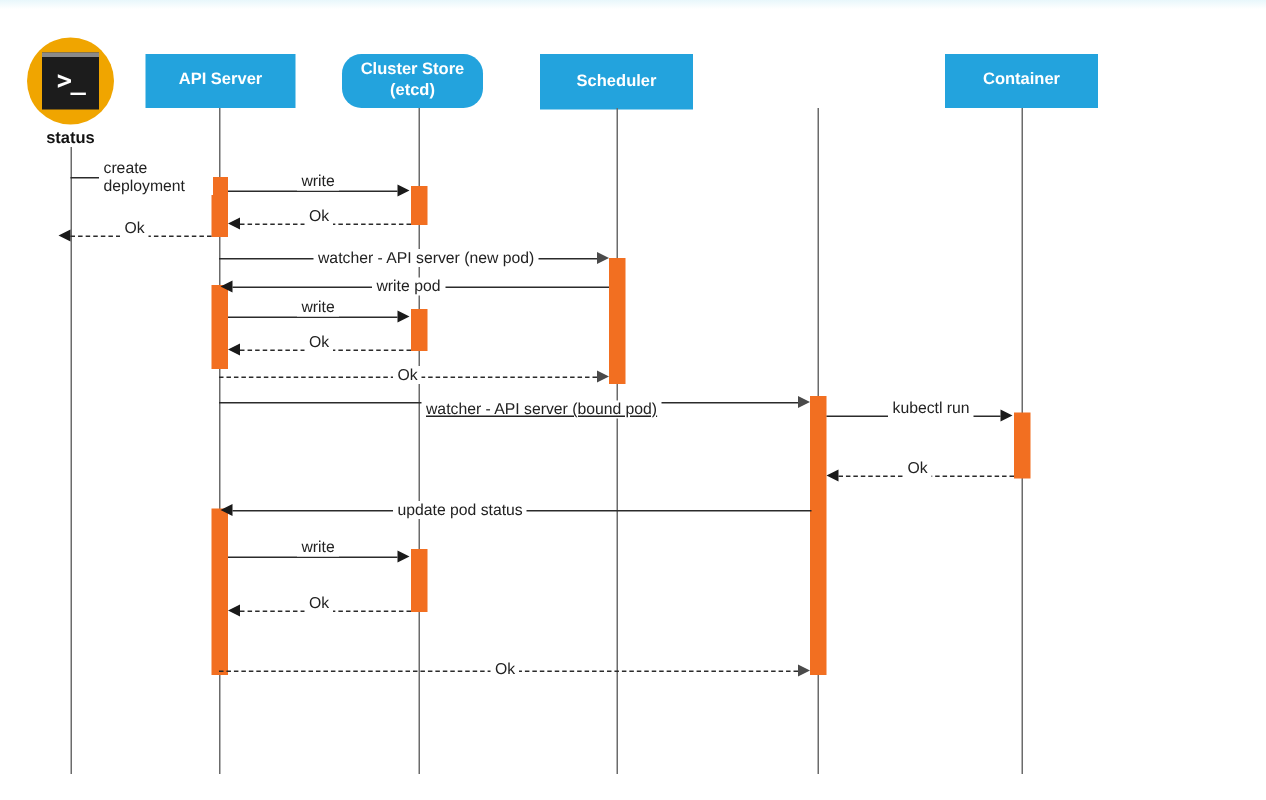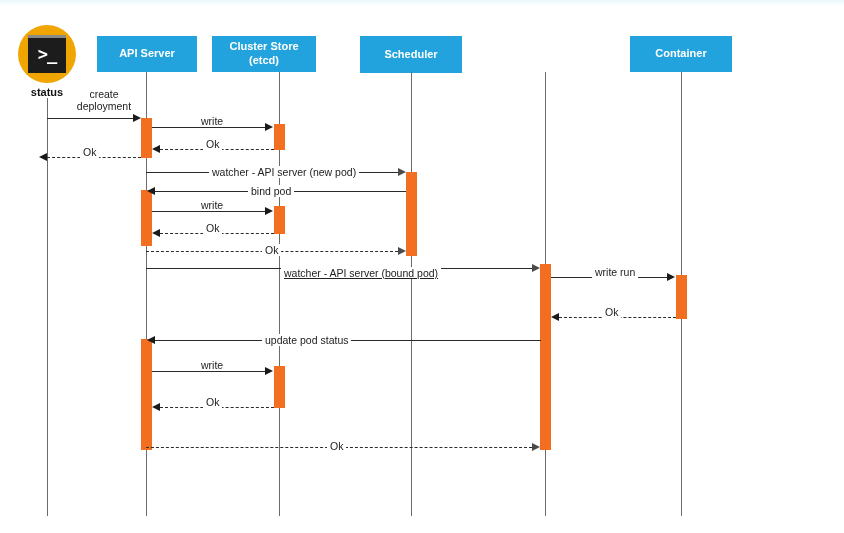--- a/index.html
+++ b/index.html
@@ -147,21 +147,21 @@
     <div class="actor-circle">
       <div class="actor-term">&gt;_</div>
     </div>
     <div class="actor-label">status</div>
   </div>
 
   <div class="participant" style="left:97px; top:36px; width:100px; height:36px;">
     <span>API Server</span>
   </div>
 
-  <div class="participant" style="left:212px; top:36px; width:104px; height:36px;">
+  <div class="participant" style="left:228px; top:36px; width:94px; height:36px;border-radius:13px;">
     <span>
       <span>Cluster Store</span><br>
       <span>(etcd)</span>
     </span>
   </div>
 
   <div class="participant" style="left:360px; top:36px; width:102px; height:37px;">
     <span>Scheduler</span>
   </div>
 
@@ -185,21 +185,21 @@
   <div class="activation" style="left:274px; top:206px; height:28px;"></div>
 
   <div class="activation" style="left:540px; top:264px; height:186px;"></div>
   <div class="activation" style="left:676px; top:275px; height:44px;"></div>
 
   <div class="activation" style="left:141px; top:339px; height:111px;"></div>
   <div class="activation" style="left:274px; top:366px; height:42px;"></div>
 
   <div class="msg-line" style="left:47px; top:118px; width:86px;"></div>
   <div class="arrowhead right" style="left:133px; top:114px;"></div>
-  <div class="msg-label two-line" style="left:66px; top:88px; width:70px;text-align:center;">
+  <div class="msg-label two-line" style="left:66px; top:106px; width:70px;">
     <span>create</span><br>
     <span>deployment</span>
   </div>
 
   <div class="msg-line" style="left:152px; top:127px; width:113px;"></div>
   <div class="arrowhead right" style="left:265px; top:123px;"></div>
   <div class="msg-label" style="left:198px; top:115px;">write</div>
 
   <div class="msg-line dashed" style="left:160px; top:149px; width:114px;"></div>
   <div class="arrowhead left" style="left:152px; top:145px;"></div>
@@ -208,41 +208,41 @@
   <div class="msg-line dashed" style="left:47px; top:157px; width:94px;"></div>
   <div class="arrowhead left" style="left:39px; top:153px;"></div>
   <div class="msg-label" style="left:80px; top:146px;">Ok</div>
 
   <div class="msg-line" style="left:146px; top:172px; width:252px;"></div>
   <div class="arrowhead open-right" style="left:398px; top:168px;"></div>
   <div class="msg-label" style="left:209px; top:166px;">watcher - API server (new pod)</div>
 
   <div class="msg-line" style="left:155px; top:191px; width:251px;"></div>
   <div class="arrowhead left" style="left:147px; top:187px;"></div>
-  <div class="msg-label" style="left:248px; top:185px;">bind pod</div>
+  <div class="msg-label" style="left:248px; top:185px;">write pod</div>
 
   <div class="msg-line" style="left:152px; top:211px; width:113px;"></div>
   <div class="arrowhead right" style="left:265px; top:207px;"></div>
   <div class="msg-label" style="left:198px; top:199px;">write</div>
 
   <div class="msg-line dashed" style="left:160px; top:233px; width:114px;"></div>
   <div class="arrowhead left" style="left:152px; top:229px;"></div>
   <div class="msg-label" style="left:203px; top:222px;">Ok</div>
 
   <div class="msg-line dashed" style="left:146px; top:251px; width:252px;"></div>
   <div class="arrowhead open-right" style="left:398px; top:247px;"></div>
   <div class="msg-label" style="left:262px; top:244px;">Ok</div>
 
   <div class="msg-line" style="left:146px; top:268px; width:386px;"></div>
   <div class="arrowhead open-right" style="left:532px; top:264px;"></div>
   <div class="msg-label" style="left:281px; top:267px;text-decoration:underline;">watcher - API server (bound pod)</div>
 
   <div class="msg-line" style="left:551px; top:277px; width:116px;"></div>
   <div class="arrowhead right" style="left:667px; top:273px;"></div>
-  <div class="msg-label" style="left:592px; top:266px;">write run</div>
+  <div class="msg-label" style="left:592px; top:266px;">kubectl run</div>
 
   <div class="msg-line dashed" style="left:559px; top:317px; width:117px;"></div>
   <div class="arrowhead left" style="left:551px; top:313px;"></div>
   <div class="msg-label" style="left:602px; top:306px;">Ok</div>
 
   <div class="msg-line" style="left:155px; top:340px; width:386px;"></div>
   <div class="arrowhead left" style="left:147px; top:336px;"></div>
   <div class="msg-label" style="left:262px; top:334px;">update pod status</div>
 
   <div class="msg-line" style="left:152px; top:371px; width:113px;"></div>

